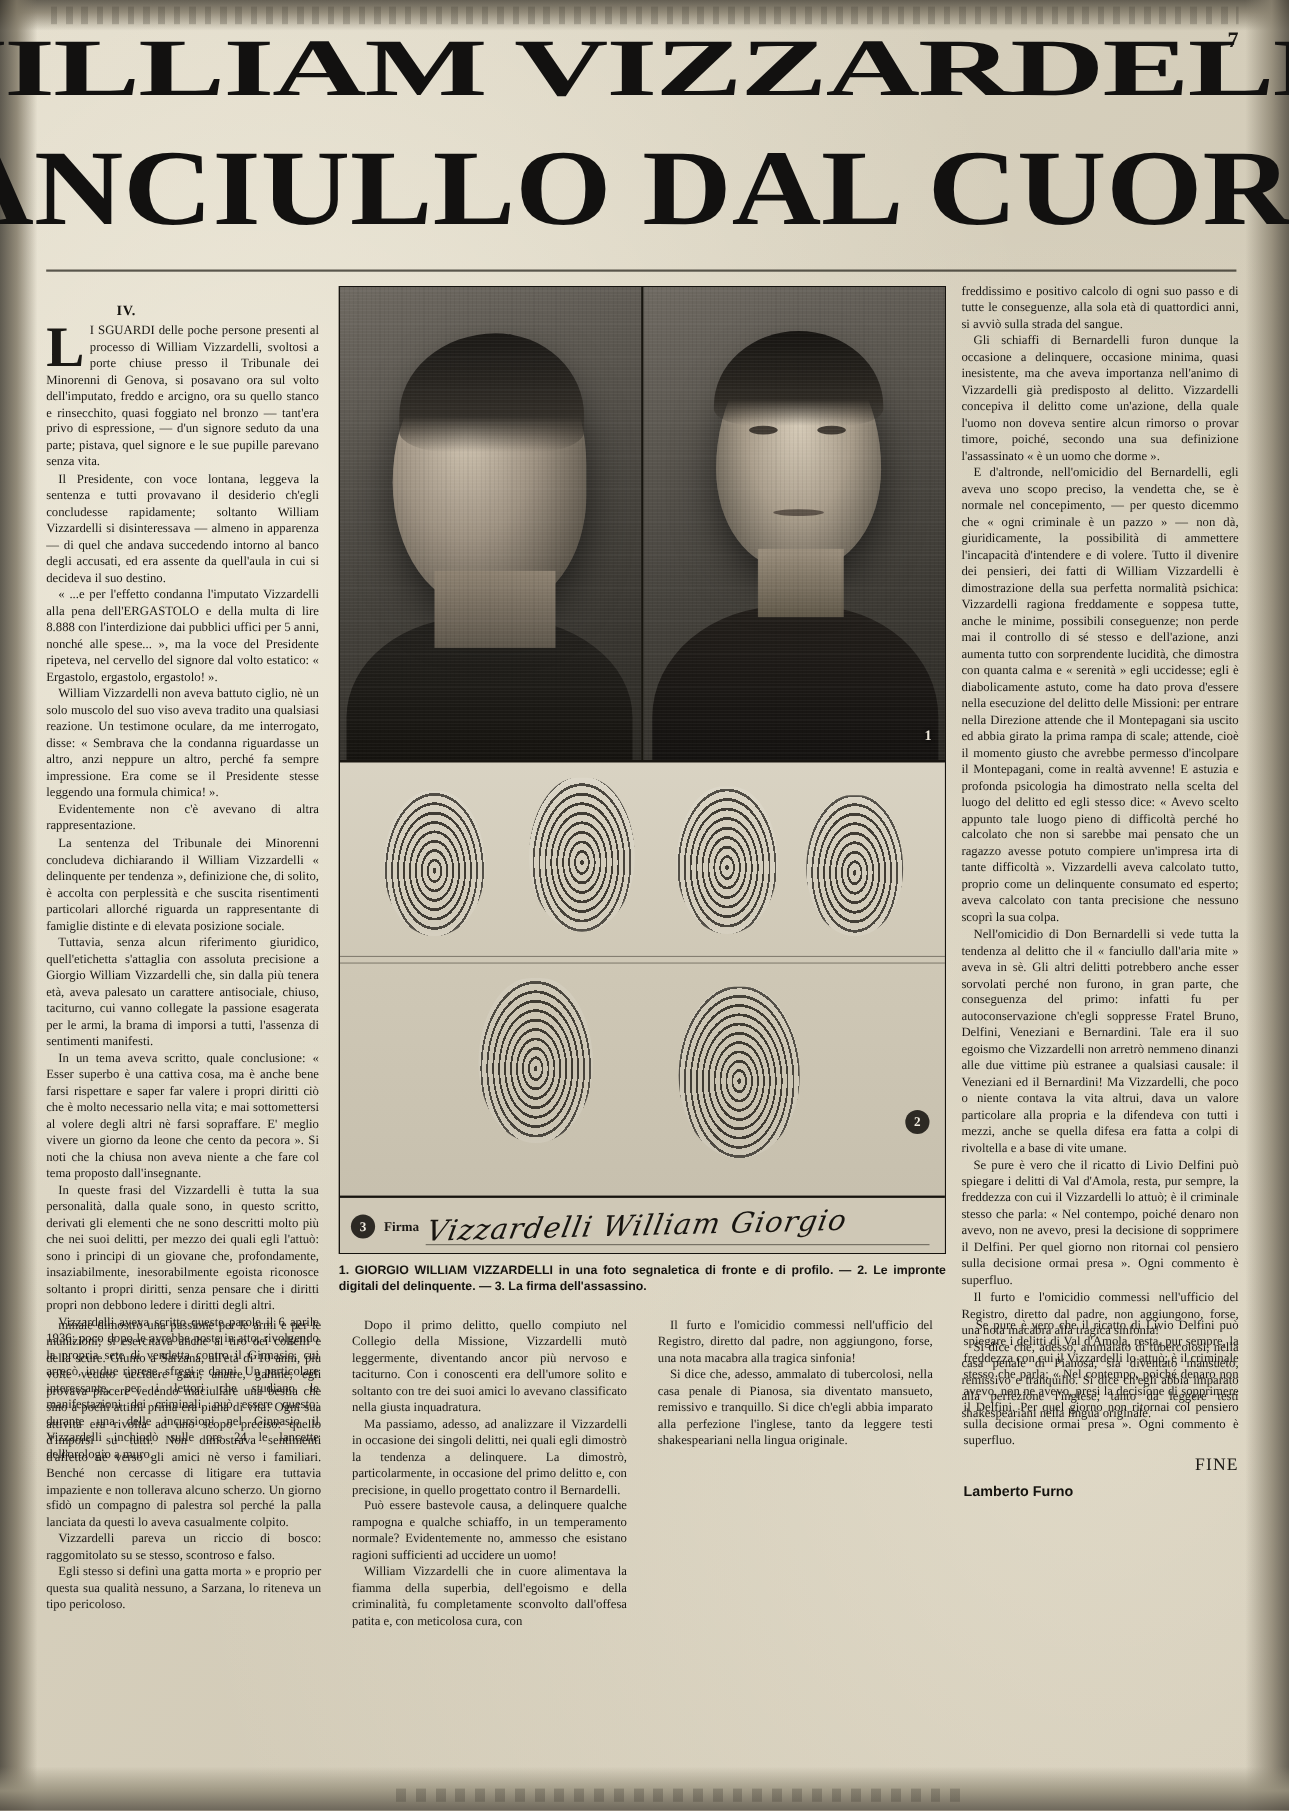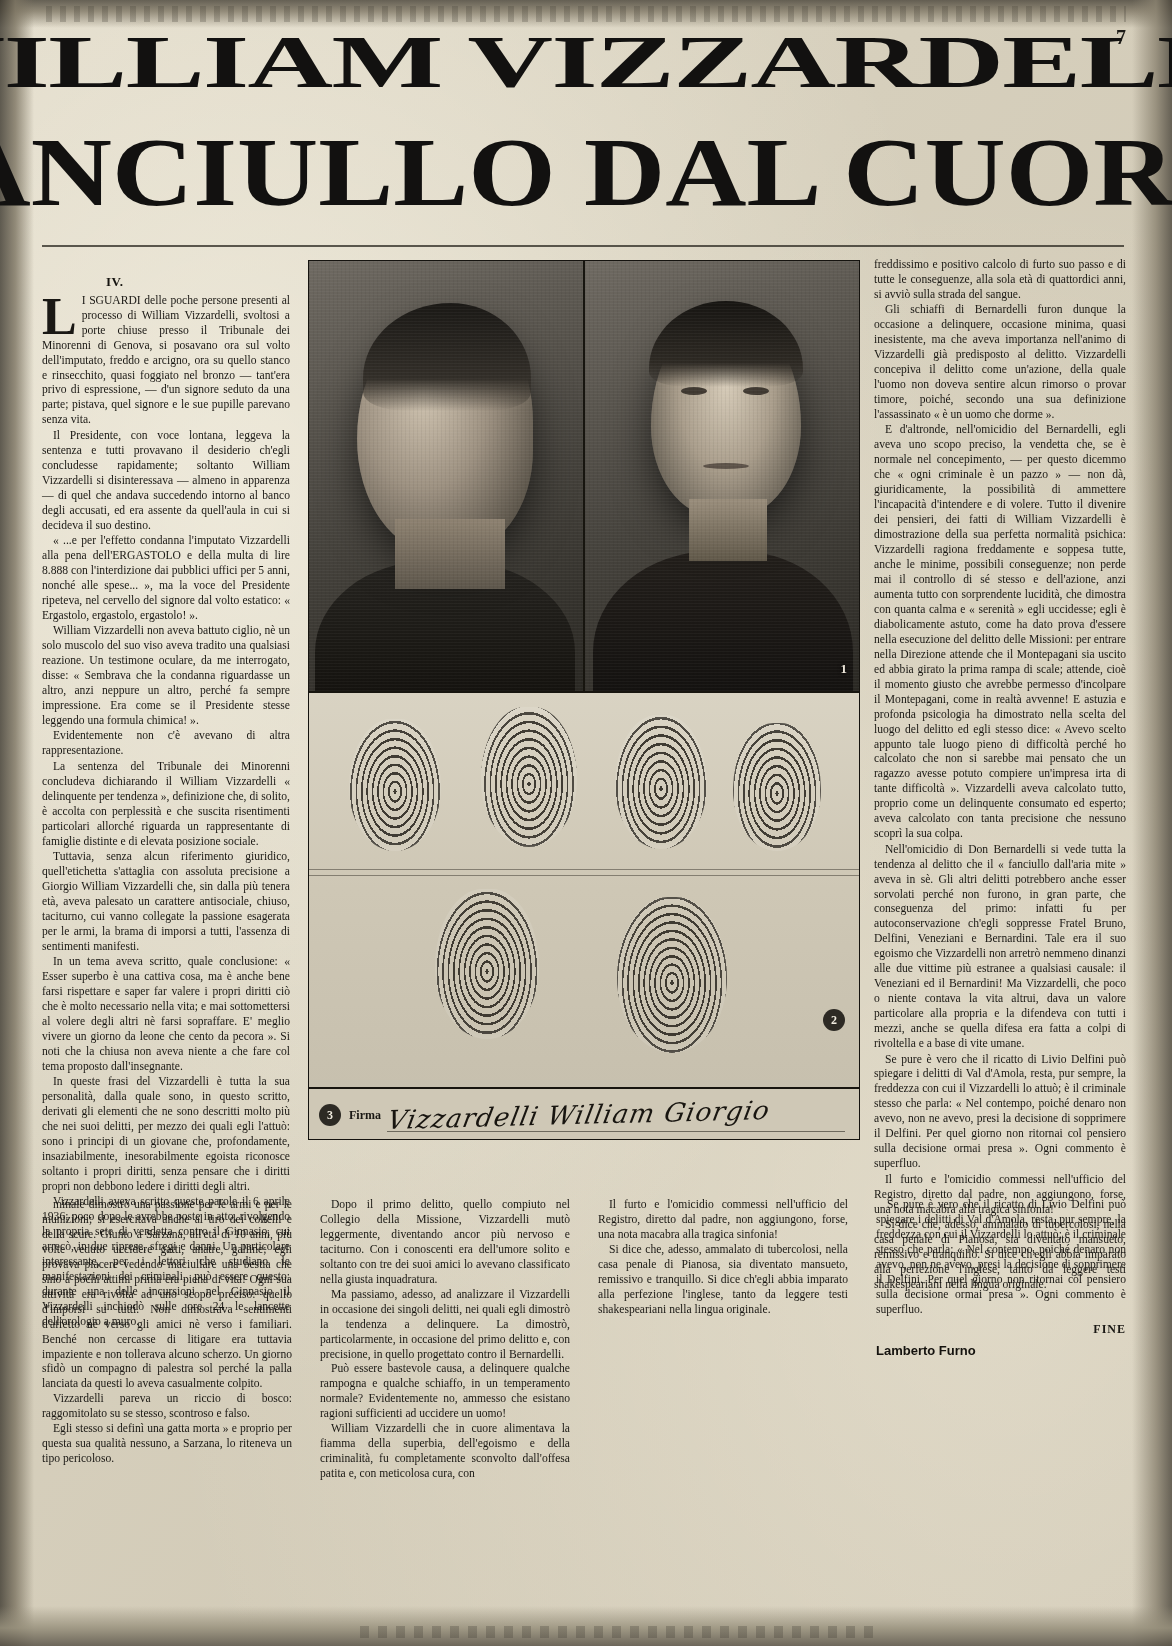--- a/index.html
+++ b/index.html
@@ -385,22 +385,22 @@
     text-align: justify;
     hyphens: auto;
   }
   .lcol p { margin: 0; text-indent: 11px; }
   #lcol-1 { left: 0px; }
   #lcol-2 { left: 278px; }
   #lcol-3 { left: 556px; }
   #lcol-4 { left: 834px; }
   .fine {
     text-align: right;
-    font-weight: bold;
-    font-size: 12px;
+    font-weight: normal;
+    font-size: 16px;
     letter-spacing: 1px;
     margin-top: 4px;
   }
   .byline {
     text-align: left;
     font-family: "Liberation Sans", sans-serif;
     font-weight: bold;
     font-size: 13px;
     margin-top: 6px;
     color: #14120e;
@@ -480,23 +480,26 @@
         </div>
 
         <div class="sig-strip">
           <div class="sig-marker">3</div>
           <div class="sig-label">Firma</div>
           <div class="sig-script">Vizzardelli William Giorgio</div>
           <div class="sig-underline"></div>
         </div>
       </div>
 
+      <div class="caption">
+        <span>1. </span><span class="nm">GIORGIO WILLIAM VIZZARDELLI</span><span> in una foto segnaletica di fronte e di profilo. — </span><span>2. Le impronte digitali del delinquente. — </span><span>3. La firma dell'assassino.</span>
+      </div>
 
       <div class="col" id="col-right">
-        <p class="noind">freddissimo e positivo calcolo di furto suo passo e di tutte le conseguenze, alla sola età di quattordici anni, si avviò sulla strada del sangue.</p>
+        <p class="noind">freddissimo e positivo calcolo di ogni suo passo e di tutte le conseguenze, alla sola età di quattordici anni, si avviò sulla strada del sangue.</p>
         <p>Gli schiaffi di Bernardelli furon dunque la occasione a delinquere, occasione minima, quasi inesistente, ma che aveva importanza nell'animo di Vizzardelli già predisposto al delitto. Vizzardelli concepiva il delitto come un'azione, della quale l'uomo non doveva sentire alcun rimorso o provar timore, poiché, secondo una sua definizione l'assassinato « è un uomo che dorme ».</p>
         <p>E d'altronde, nell'omicidio del Bernardelli, egli aveva uno scopo preciso, la vendetta che, se è normale nel concepimento, — per questo dicemmo che « ogni criminale è un pazzo » — non dà, giuridicamente, la possibilità di ammettere l'incapacità d'intendere e di volere. Tutto il divenire dei pensieri, dei fatti di William Vizzardelli è dimostrazione della sua perfetta normalità psichica: Vizzardelli ragiona freddamente e soppesa tutte, anche le minime, possibili conseguenze; non perde mai il controllo di sé stesso e dell'azione, anzi aumenta tutto con sorprendente lucidità, che dimostra con quanta calma e « serenità » egli uccidesse; egli è diabolicamente astuto, come ha dato prova d'essere nella esecuzione del delitto delle Missioni: per entrare nella Direzione attende che il Montepagani sia uscito ed abbia girato la prima rampa di scale; attende, cioè il momento giusto che avrebbe permesso d'incolpare il Montepagani, come in realtà avvenne! E astuzia e profonda psicologia ha dimostrato nella scelta del luogo del delitto ed egli stesso dice: « Avevo scelto appunto tale luogo pieno di difficoltà perché ho calcolato che non si sarebbe mai pensato che un ragazzo avesse potuto compiere un'impresa irta di tante difficoltà ». Vizzardelli aveva calcolato tutto, proprio come un delinquente consumato ed esperto; aveva calcolato con tanta precisione che nessuno scoprì la sua colpa.</p>
         <p>Nell'omicidio di Don Bernardelli si vede tutta la tendenza al delitto che il « fanciullo dall'aria mite » aveva in sè. Gli altri delitti potrebbero anche esser sorvolati perché non furono, in gran parte, che conseguenza del primo: infatti fu per autoconservazione ch'egli soppresse Fratel Bruno, Delfini, Veneziani e Bernardini. Tale era il suo egoismo che Vizzardelli non arretrò nemmeno dinanzi alle due vittime più estranee a qualsiasi causale: il Veneziani ed il Bernardini! Ma Vizzardelli, che poco o niente contava la vita altrui, dava un valore particolare alla propria e la difendeva con tutti i mezzi, anche se quella difesa era fatta a colpi di rivoltella e a base di vite umane.</p>
         <p>Se pure è vero che il ricatto di Livio Delfini può spiegare i delitti di Val d'Amola, resta, pur sempre, la freddezza con cui il Vizzardelli lo attuò; è il criminale stesso che parla: « Nel contempo, poiché denaro non avevo, non ne avevo, presi la decisione di sopprimere il Delfini. Per quel giorno non ritornai col pensiero sulla decisione ormai presa ». Ogni commento è superfluo.</p>
         <p>Il furto e l'omicidio commessi nell'ufficio del Registro, diretto dal padre, non aggiungono, forse, una nota macabra alla tragica sinfonia!</p>
         <p>Si dice che, adesso, ammalato di tubercolosi, nella casa penale di Pianosa, sia diventato mansueto, remissivo e tranquillo. Si dice ch'egli abbia imparato alla perfezione l'inglese, tanto da leggere testi shakespeariani nella lingua originale.</p>
       </div>
     </div>
 
     <div class="lower-block">

